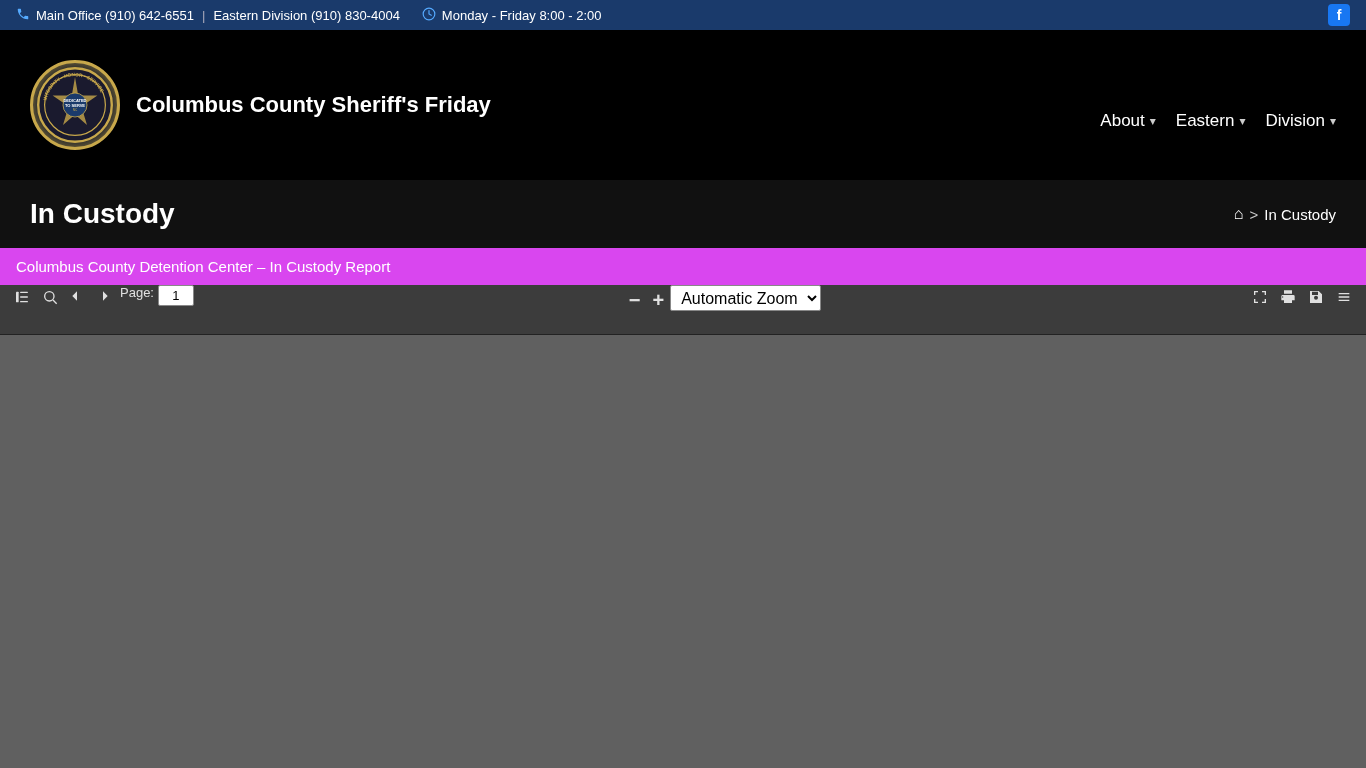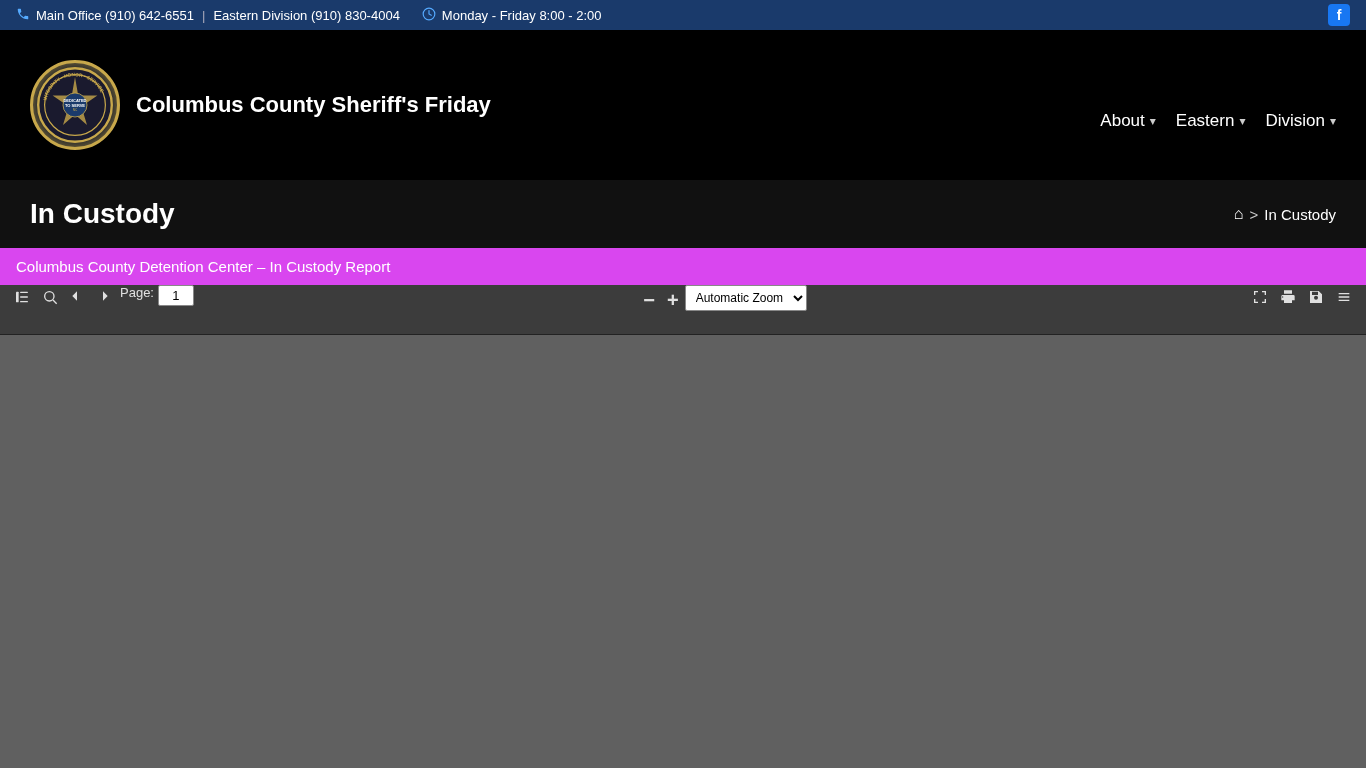--- a/index.html
+++ b/index.html
@@ -186,21 +186,21 @@
       flex: 1;
     }
     #zoom-minus, #zoom-plus {
       font-size: 20px;
       font-weight: bold;
     }
     #zoom-select {
       background: #fff;
       border: 1px solid #888;
       border-radius: 2px;
-      font-size: 12px;
+      font-size: 16px;
       padding: 2px 6px;
       color: #000;
       cursor: pointer;
       height: 26px;
     }
     .right-toolbar-spacer {
       flex: 1;
     }
 
     

